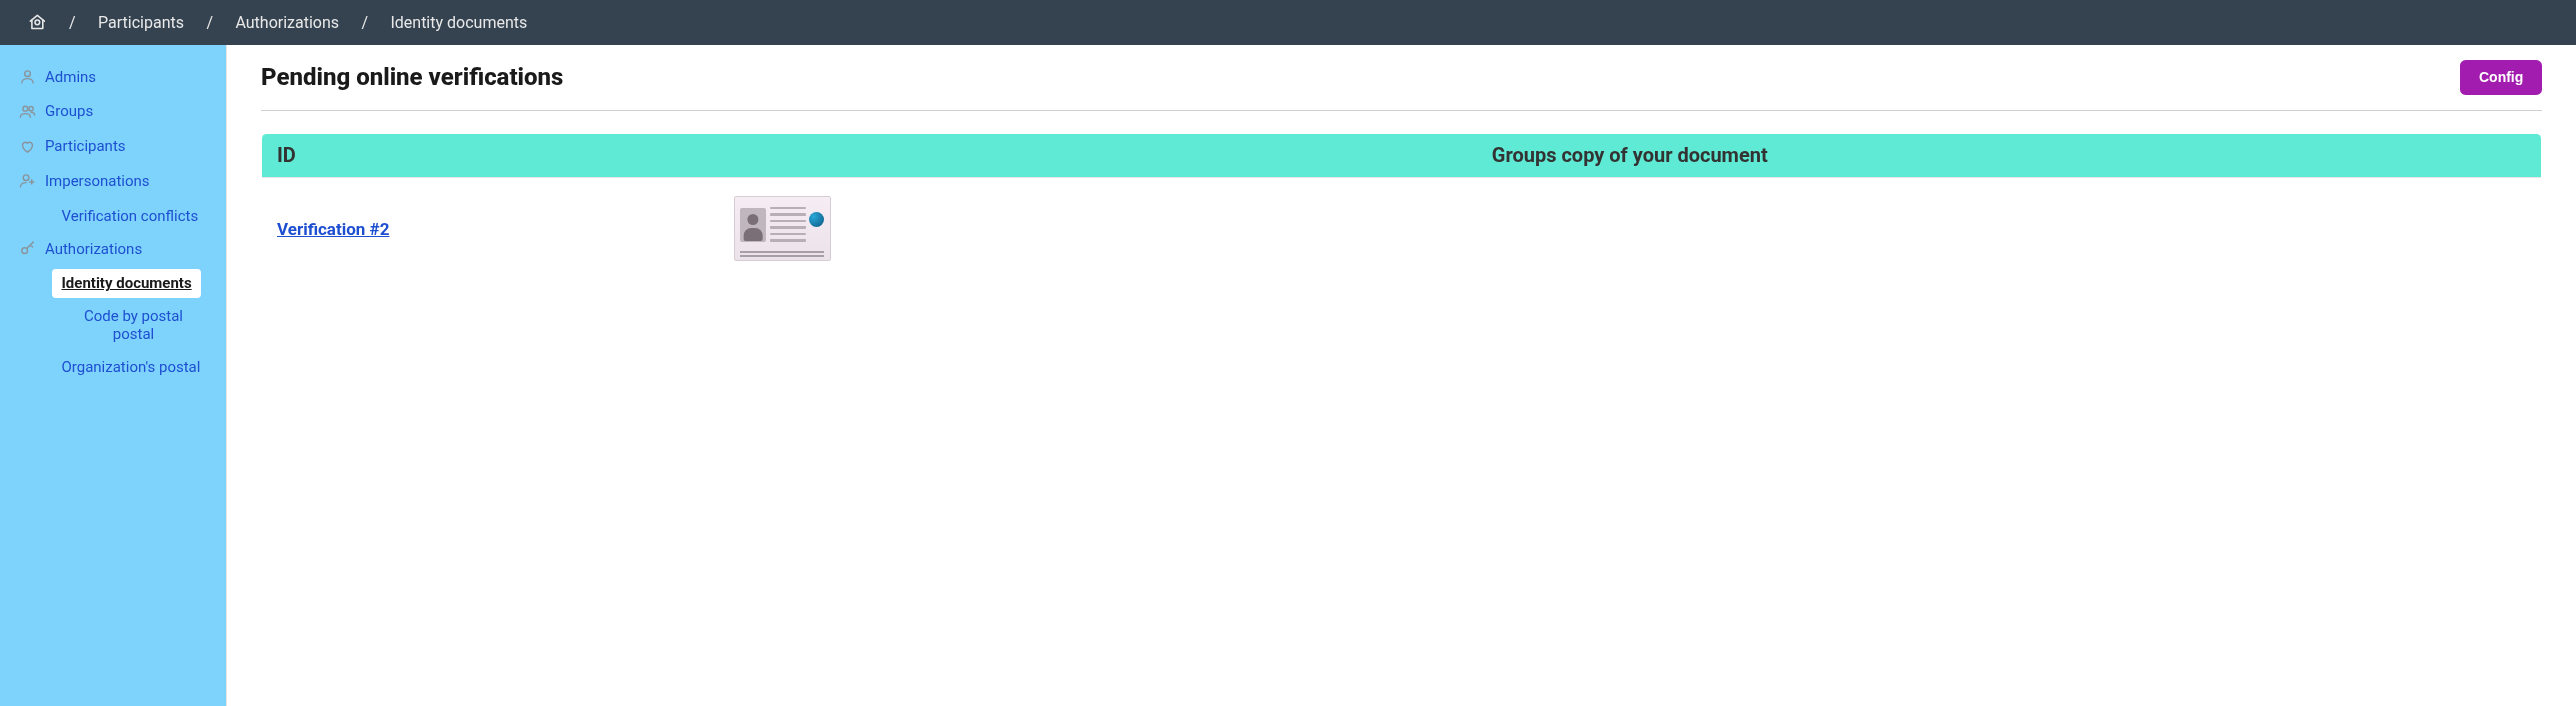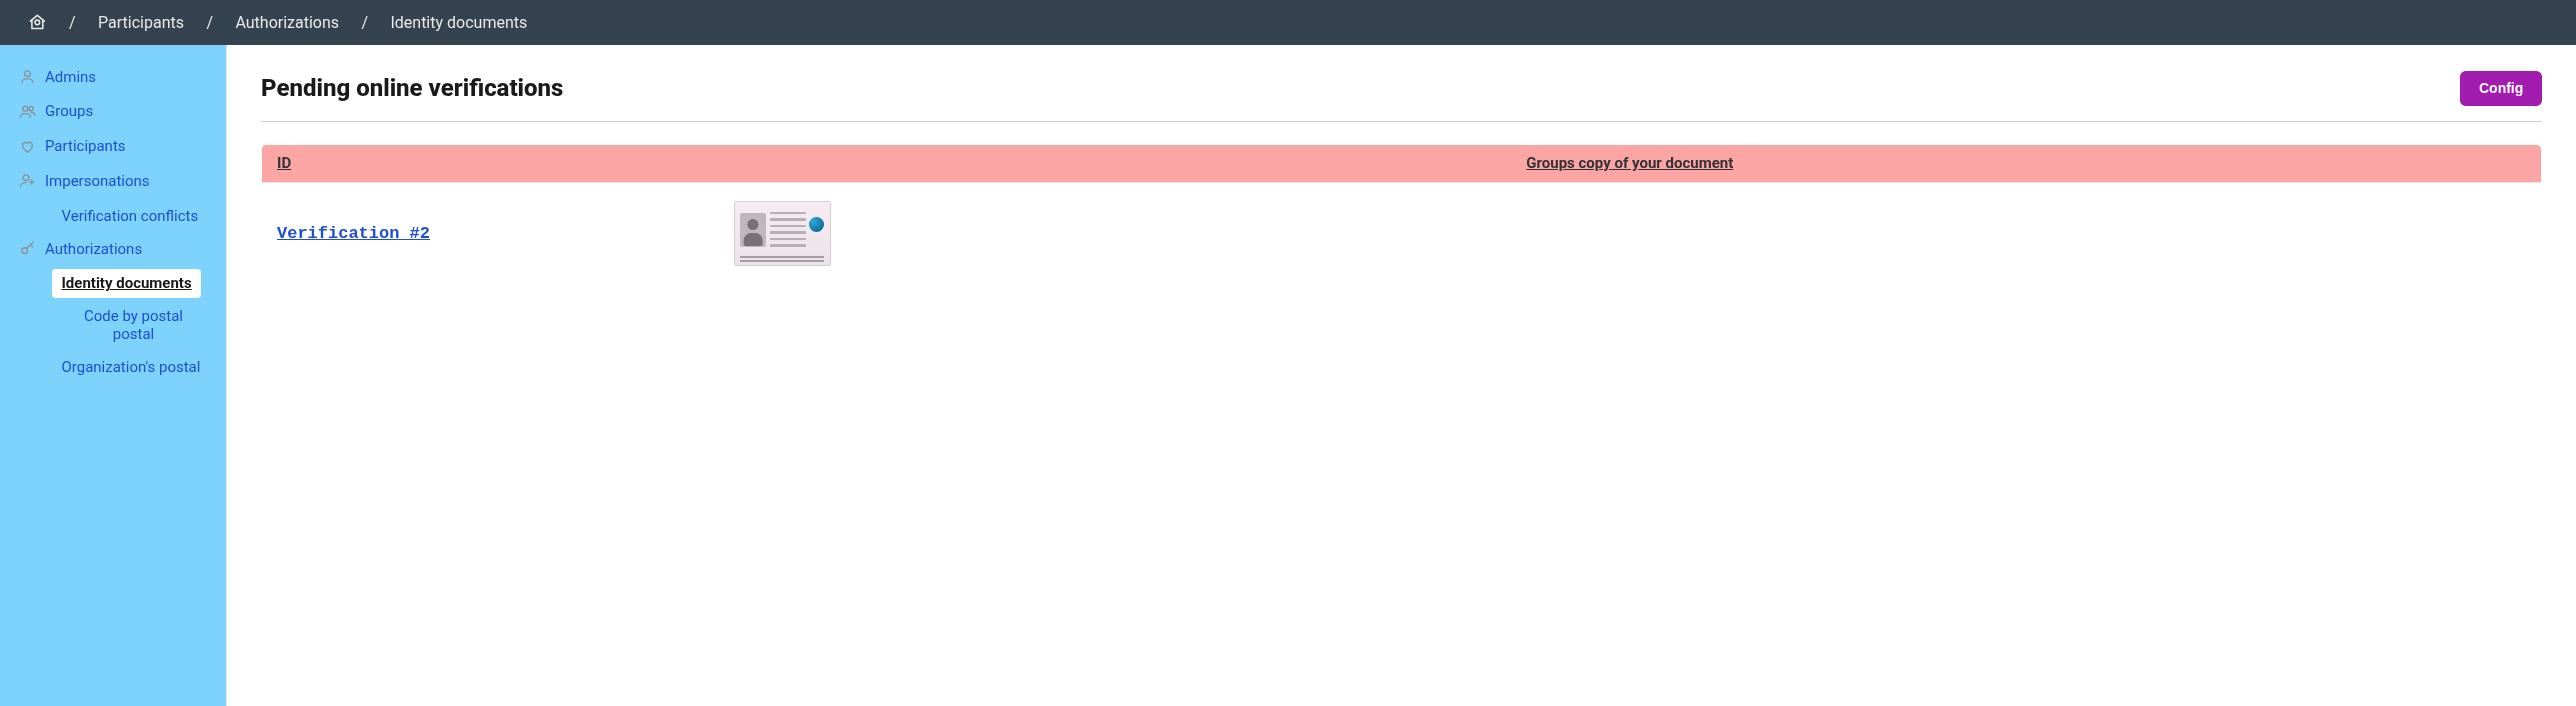--- a/index.html
+++ b/index.html
@@ -82,21 +82,21 @@
     }
     .sidebar-sub .sidebar-subitem.active {
       background: #ffffff;
       font-weight: 700;
       text-decoration: underline;
       color: #1a1a1a;
     }
     .main {
       flex: 1;
       background: #ffffff;
-      padding: 26px 34px;
+      padding: 15px 34px;
     }
     .page-header {
       display: flex;
       justify-content: space-between;
       align-items: center;
       padding-bottom: 15px;
       border-bottom: 0.9px solid #d0d0d0;
       margin-bottom: 22.4px;
     }
     .page-title {
@@ -115,48 +115,46 @@
       cursor: pointer;
     }
     .data-table {
       width: 100%;
       border-collapse: collapse;
       border: 0.9px solid #e6e6e6;
       border-radius: 5.6px;
       overflow: hidden;
     }
     .data-table thead th {
-      background: #fca5a5;
+      background: #5eead4;
       text-align: center;
       font-weight: 700;
-      font-size: 15px;
+      font-size: 20px;
       color: #333;
       padding: 9.3px 15px;
       border-bottom: 0.9px solid #e6e6e6;
-      text-decoration: underline;
     }
     .data-table thead th:first-child {
       text-align: left;
       width: 457px;
     }
     .data-table tbody td {
       padding: 18.7px 15px;
       border-bottom: 0.9px solid #e6e6e6;
       vertical-align: middle;
     }
     .data-table tbody tr:last-child td {
       border-bottom: none;
     }
     .verification-link {
       color: #1e4fd1;
       font-weight: 700;
       font-size: 17px;
       text-decoration: underline;
       cursor: pointer;
-      font-family: Liberation Mono, monospace;
     }
     .doc-thumb {
       width: 97px;
       height: 65px;
       background: linear-gradient(180deg, #f5edf3 0%, #ece3ea 100%);
       border: 0.9px solid #d5cdd3;
       border-radius: 1.9px;
       position: relative;
       overflow: hidden;
     }

